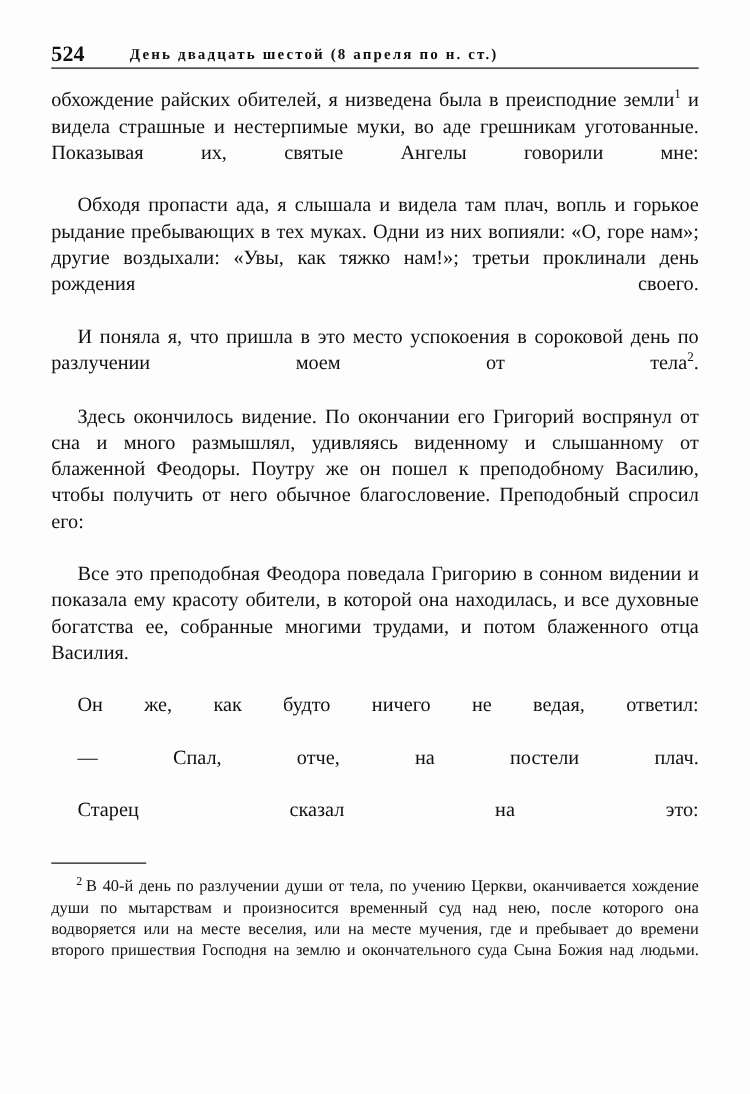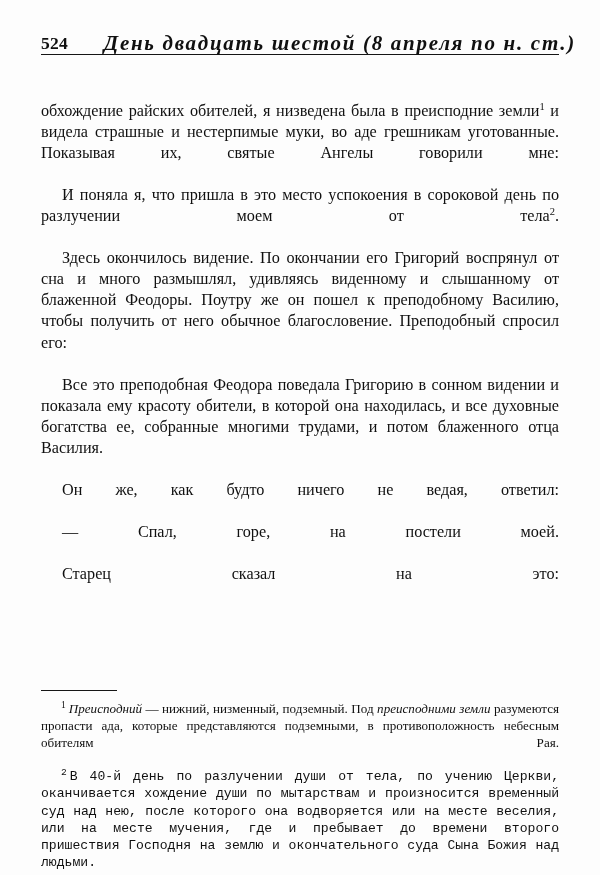--- a/index.html
+++ b/index.html
@@ -35,22 +35,21 @@
   }
   .folio {
     font-size: 17.5px;
     font-weight: 700;
     letter-spacing: 0.2px;
     line-height: 22px;
     flex: 0 0 auto;
     font-style: normal;
   }
   .head-title {
-    font-size: 21px;
-    font-style: italic;
+    font-size: 12px;
     font-weight: 700;
     letter-spacing: 1.7px;
     line-height: 22px;
     margin-left: 36px;
     white-space: nowrap;
   }
 
   
   .body-text {
     position: absolute;
@@ -63,21 +62,20 @@
     font-size: 16.2px;
     line-height: 21.05px;
     text-align: justify;
     text-indent: 21px;
     hyphens: manual;
     -webkit-hyphens: manual;
     word-spacing: 0.2px;
   }
   p.para.cont {
     text-indent: 0;
-    margin-top: 31px;
   }
   
   p.para::after {
     content: "";
     display: inline-block;
     width: 100%;
   }
   sup.fnref {
     font-size: 10.5px;
     line-height: 0;
@@ -133,39 +131,39 @@
   <div class="header">
     <span class="folio">524</span>
     <span class="head-title">День двадцать шестой (8 апреля по н. ст.)</span>
   </div>
 
   <div class="body-text">
 
     <p class="para cont"><span>обхождение райских обителей, я низведена была в преисподние земли</span><sup class="fnref">1</sup> <span>и видела страшные и нестерпимые муки, во аде грешникам уготованные. Показывая их, святые Ангелы говорили мне:</span></p>
 
 
+    <p class="para"><span>Обходя пропасти ада, я слышала и видела там плач, вопль и горькое рыдание пребывающих в тех муках. Одни из них вопияли: «О, горе нам»; другие воздыхали: «Увы, как тяжко нам!»; третьи проклинали день рождения своего.</span></p>
 
 
 
     <p class="para"><span>И поняла я, что пришла в это место успокоения в сороковой день по разлучении моем от тела</span><sup class="fnref">2</sup><span>.</span></p>
 
     <p class="para"><span>Здесь окончилось видение. По окончании его Григорий воспрянул от сна и много размышлял, удивляясь виденному и слышанному от блаженной Феодоры. Поутру же он пошел к преподобному Василию, чтобы получить от него обычное благословение. Преподобный спросил его:</span></p>
 
     <p class="para"><span>Все это преподобная Феодора поведала Григорию в сонном видении и показала ему красоту обители, в которой она находилась, и все духовные богатства ее, собранные многими трудами, и потом блаженного отца Василия.</span></p>
 
 
     <p class="para"><span>Он же, как будто ничего не ведая, ответил:</span></p>
 
-    <p class="para"><span>— Спал, горе, на постели моей.</span></p>
+    <p class="para"><span>— Спал, отче, на постели плач.</span></p>
 
     <p class="para"><span>Старец сказал на это:</span></p>
 
   </div>
 
   <div class="footnotes">
     <div class="fn-rule"></div>
 
-    <p class="footnote"><span class="fn-num">1</span><span class="it">Преисподний</span><span> — нижний, низменный, подземный. Под </span><span class="it">преисподними земли</span><span> разумеются пропасти ада, которые представляются подземными, в противоположность небесным обителям Рая.</span></p>
 
     <p class="footnote"><span class="fn-num">2</span><span>В 40-й день по разлучении души от тела, по учению Церкви, оканчивается хождение души по мытарствам и произносится временный суд над нею, после которого она водворяется или на месте веселия, или на месте мучения, где и пребывает до времени второго пришествия Господня на землю и окончательного суда Сына Божия над людьми.</span></p>
   </div>
 
 </div>
 
 </body></html>

